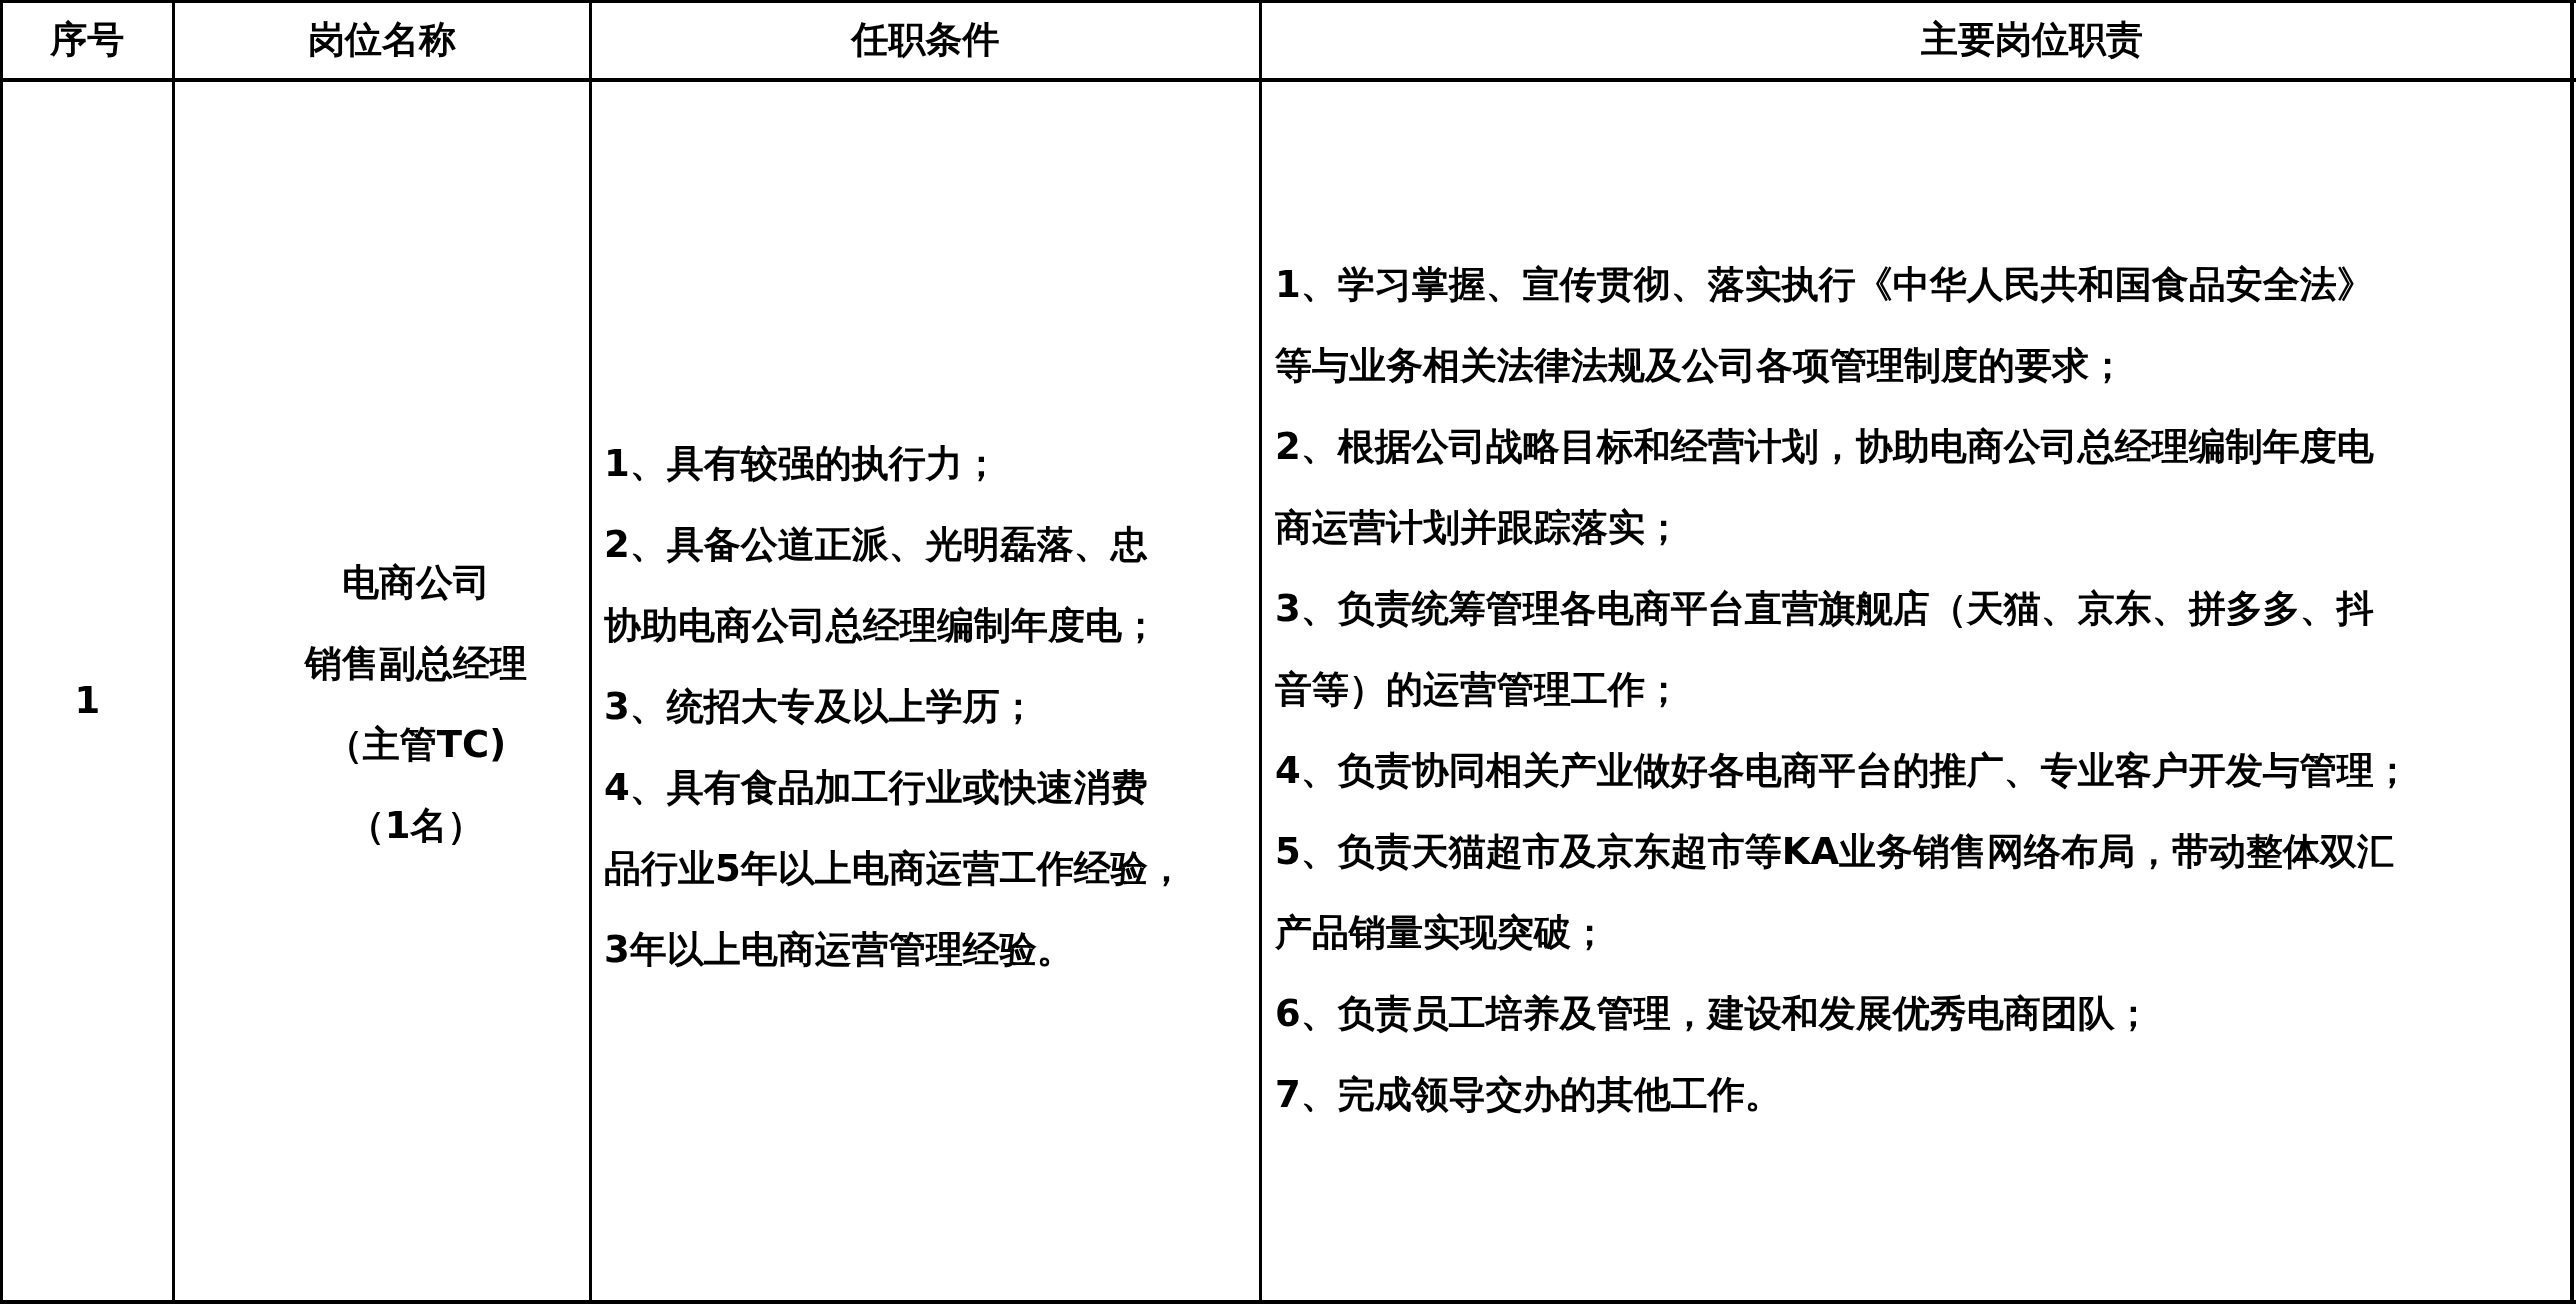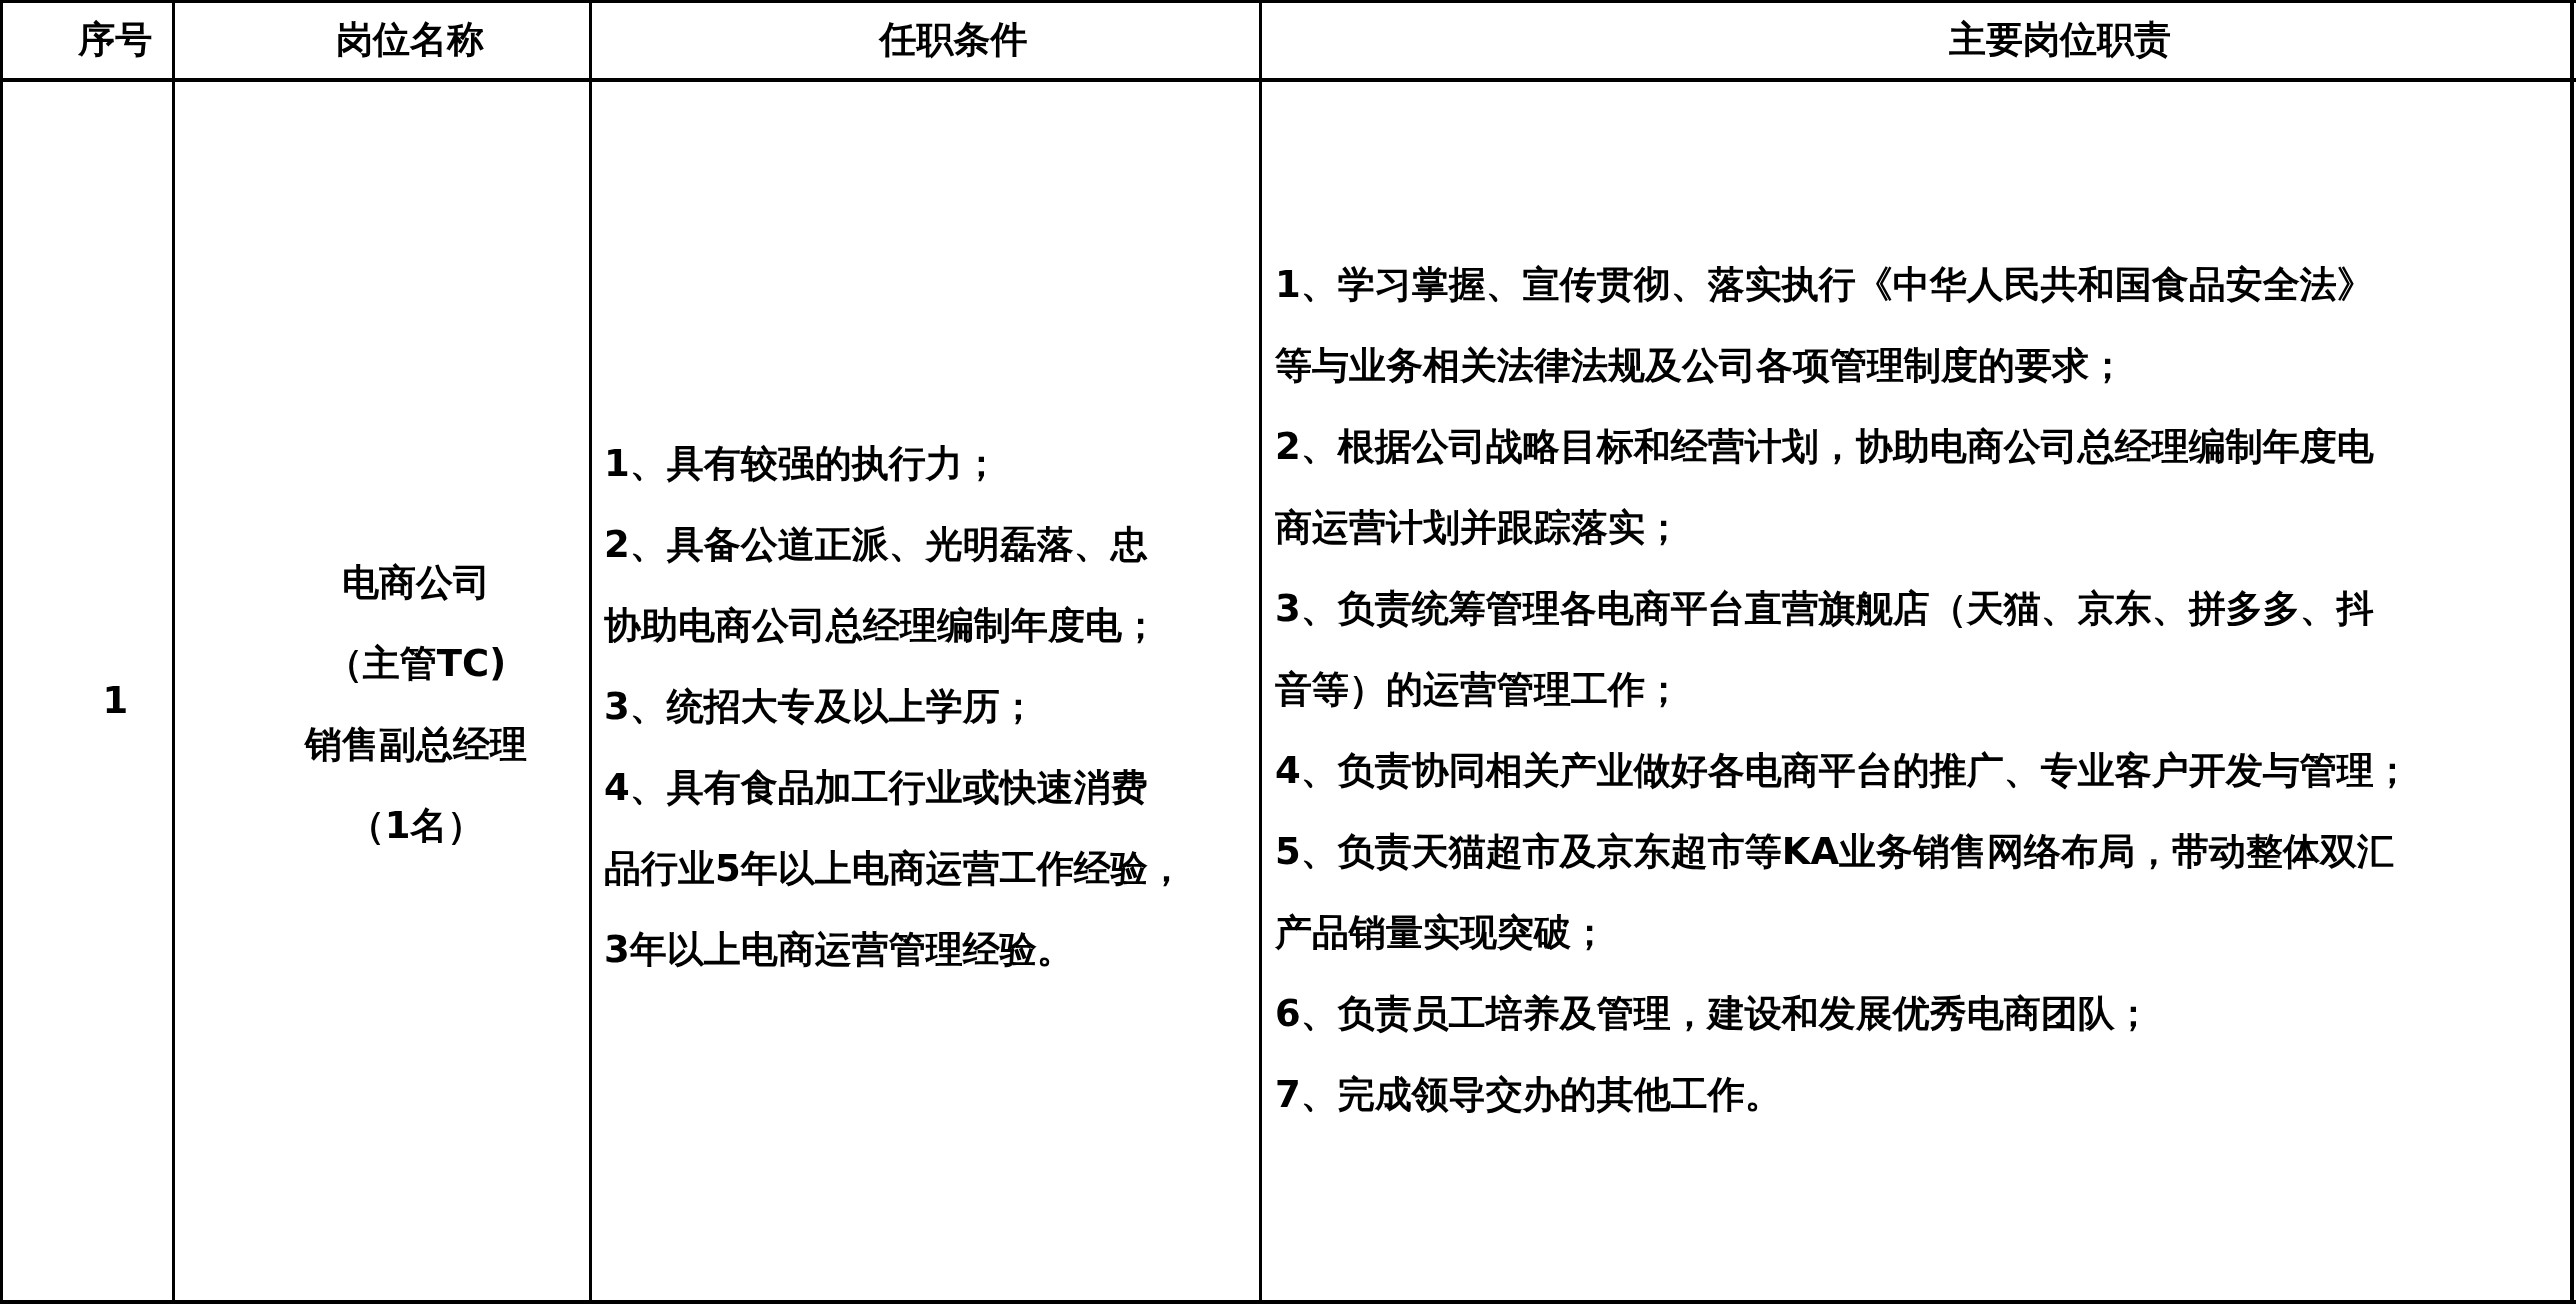--- a/index.html
+++ b/index.html
@@ -1,21 +1,21 @@
 <!DOCTYPE html>
 <html style="font-size:10.6px"><head>
 <meta charset="utf-8">
 <style>
   html, body { margin: 0; padding: 0; background: #ffffff; }
   body { width: 2576px; height: 1305px; position: relative; overflow: hidden;
          font-family: "DejaVu Sans", "Liberation Sans", sans-serif; color: #000; }
   .page { position: absolute; left: 0; top: 0; width: 2576px; height: 1305px; }
   .hline, .vline { position: absolute; background: #000; }
   .cell-text { position: absolute; font-weight: bold; font-size: 37px; line-height: 46px;
-               white-space: nowrap; color: #000; margin-left: 28px; }
+               white-space: nowrap; color: #000; }
   .center { text-align: center; }
   .hdr { top: 17px; height: 46px; }
   .lines { position: absolute; }
   .line { height: 81px; line-height: 81px; font-size: 37px; font-weight: bold; white-space: nowrap; }
 </style>
 </head>
 <body>
 
 <div class="page">
 
@@ -30,22 +30,22 @@
 
   <div class="cell-text center hdr" style="left:3.3px;width:168px;">序号</div>
   <div class="cell-text center hdr" style="left:175px;width:414px;">岗位名称</div>
   <div class="cell-text center hdr" style="left:592px;width:667px;">任职条件</div>
   <div class="cell-text center hdr" style="left:1262px;width:1540px;">主要岗位职责</div>
 
   <div class="cell-text center" style="left:3.3px;width:168px;top:678px;">1</div>
 
   <div class="lines" style="left:175px;width:482px;top:542px;">
     <div class="line center">电商公司</div>
+    <div class="line center">销售副总经理</div>
     <div class="line center">（主管TC)</div>
-    <div class="line center">销售副总经理</div>
     <div class="line center">（1名）</div>
   </div>
 
   <div class="lines" style="left:604px;width:652px;top:423px;">
     <div class="line">1、具有较强的执行力；</div>
     <div class="line">2、具备公道正派、光明磊落、忠</div>
     <div class="line">协助电商公司总经理编制年度电；</div>
     <div class="line">3、统招大专及以上学历；</div>
     <div class="line">4、具有食品加工行业或快速消费</div>
     <div class="line">品行业5年以上电商运营工作经验，</div>

